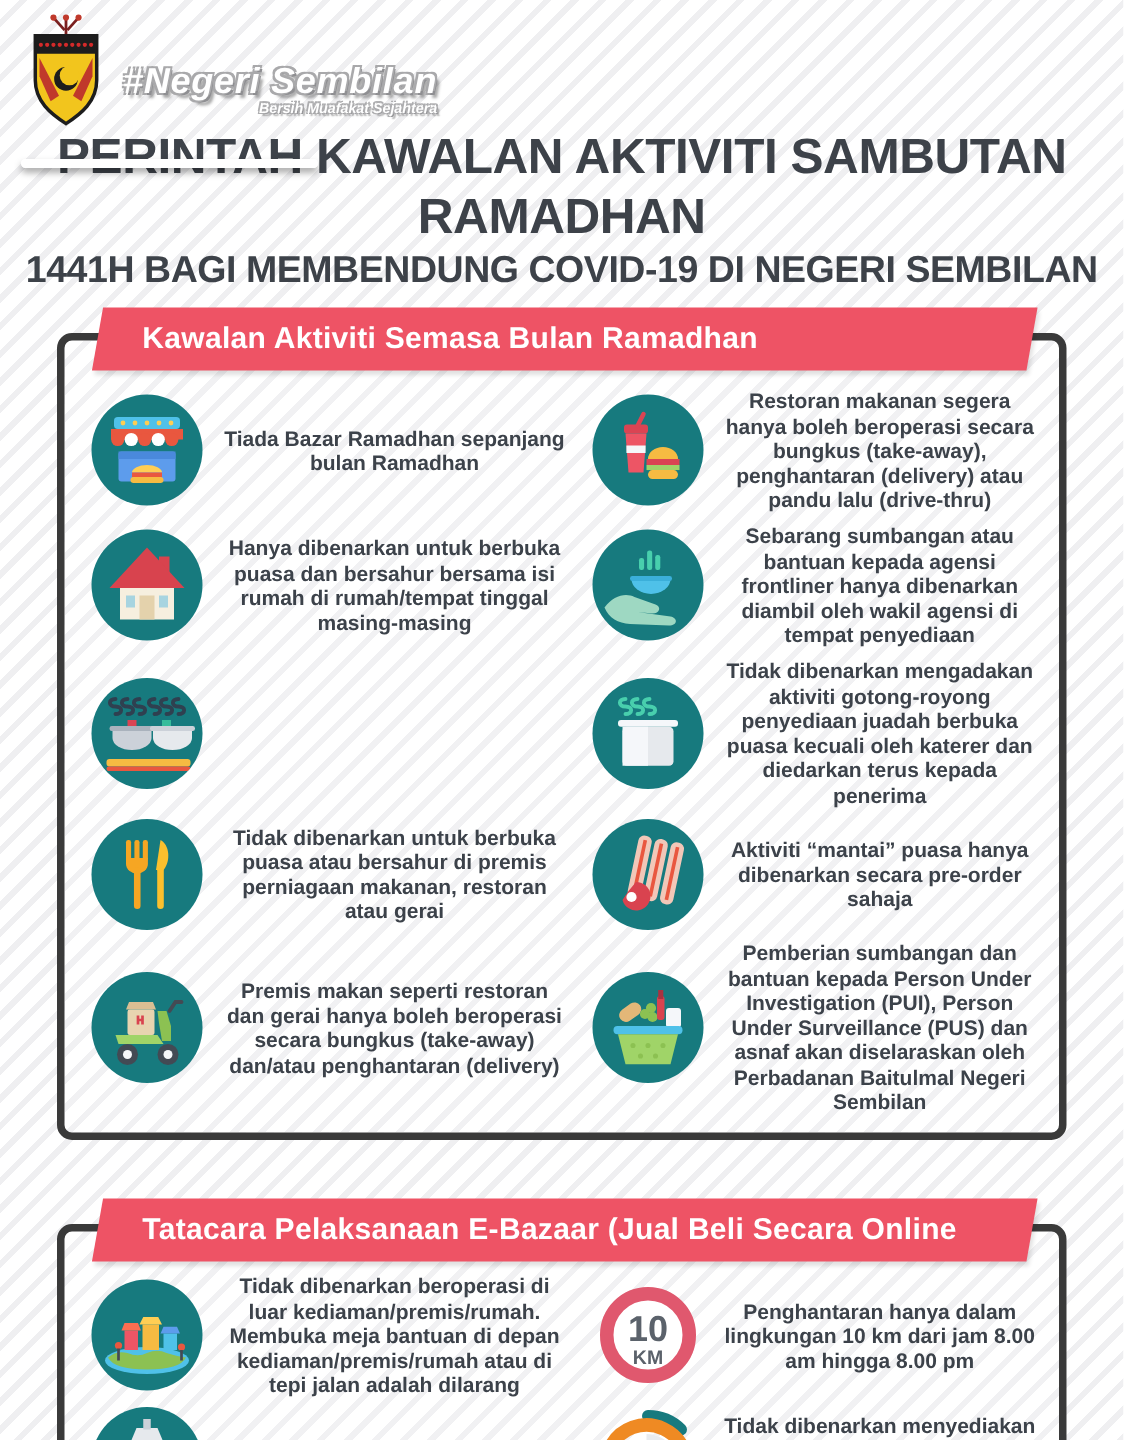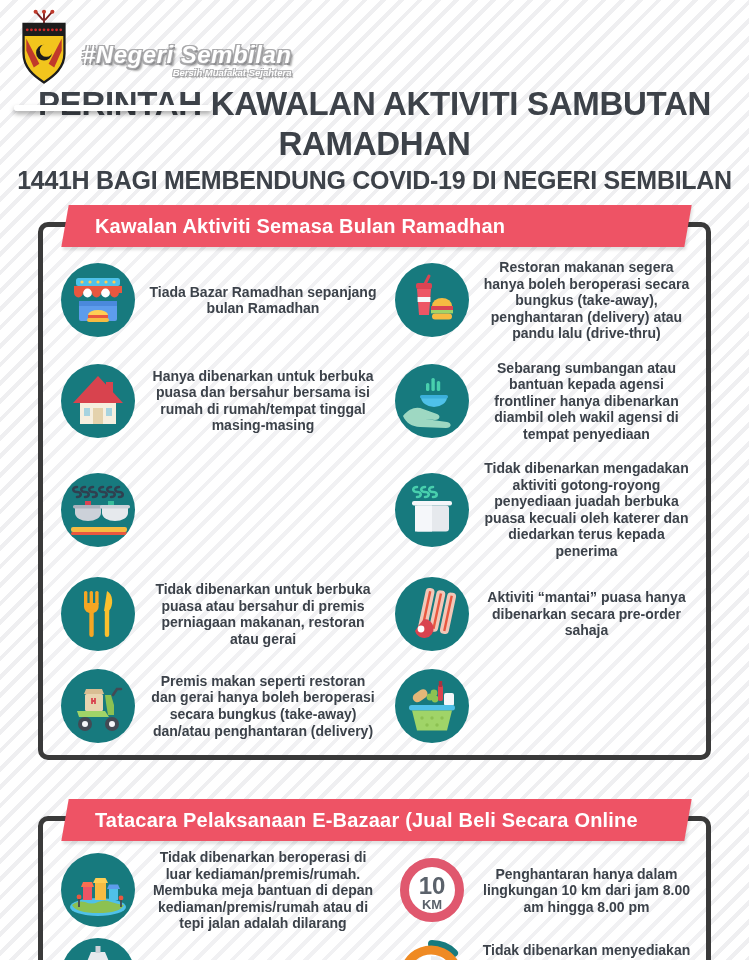--- a/index.html
+++ b/index.html
@@ -310,20 +310,21 @@
               <rect x="14" y="36" width="46" height="5.5" rx="2.7" fill="#4fc1e9"></rect>
               <path d="M17 41.5 h40 l-5 20 h-30 Z" fill="#a0d468"></path>
               <g fill="#8cc152">
                 <circle cx="27" cy="49" r="1.7"></circle>
                 <circle cx="37" cy="49" r="1.7"></circle>
                 <circle cx="47" cy="49" r="1.7"></circle>
                 <circle cx="32" cy="56" r="1.7"></circle>
                 <circle cx="42" cy="56" r="1.7"></circle>
               </g>
             </svg></span>
+          <p class="item-text">Pemberian sumbangan dan bantuan kepada Person Under Investigation (PUI), Person Under Surveillance (PUS) dan asnaf akan diselaraskan oleh Perbadanan Baitulmal Negeri Sembilan</p>
         </div>
       </div>
   </section>
 
   <section class="panel panel-2">
     <div class="ribbon">
       <span class="ribbon-text">Tatacara Pelaksanaan E-Bazaar (Jual Beli Secara Online</span>
     </div>
     <div class="grid">
         <div class="item">

